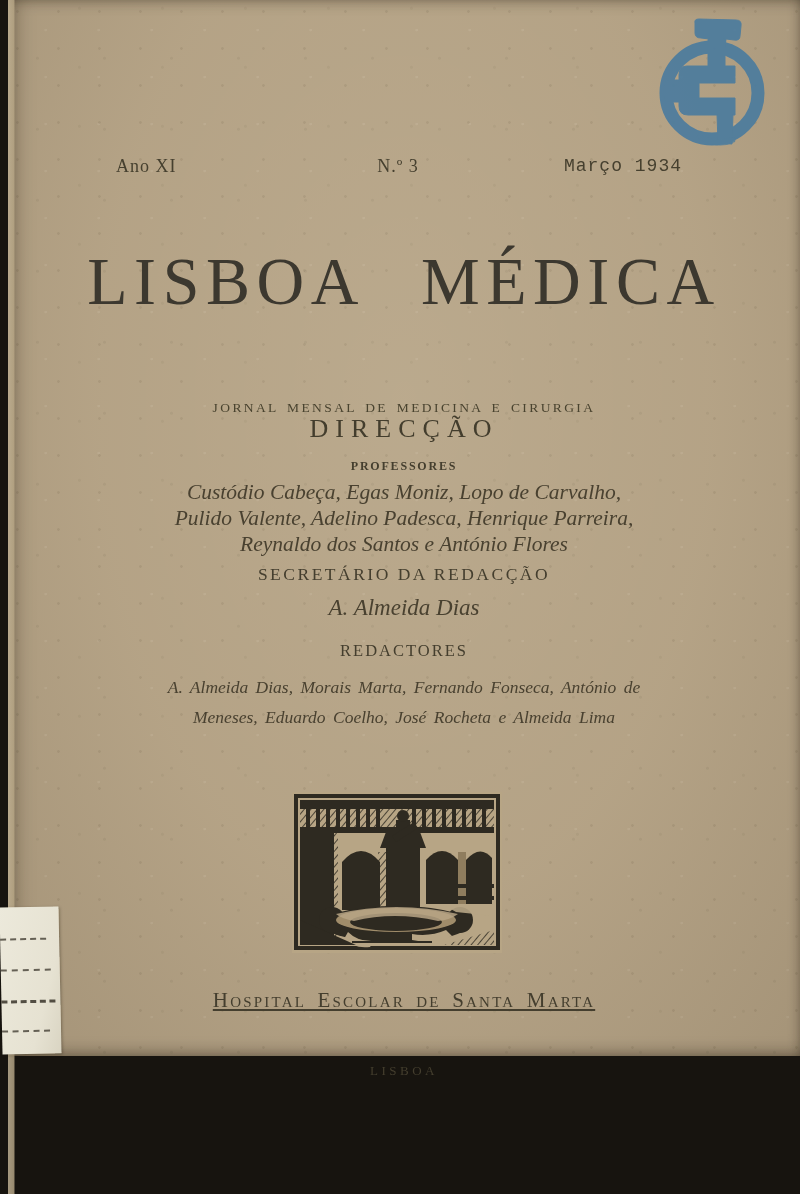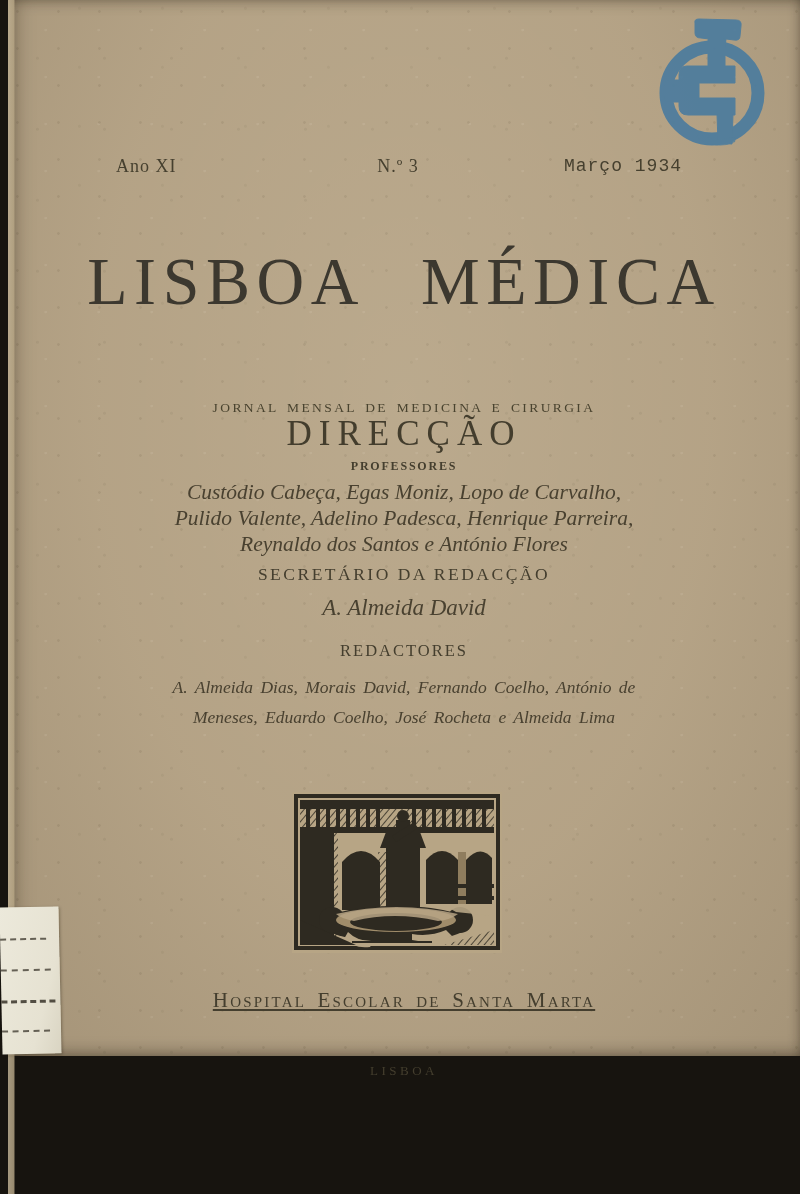--- a/index.html
+++ b/index.html
@@ -52,21 +52,21 @@
     top:242px;font-size:66px;line-height:80px;
     letter-spacing:0.10em;word-spacing:0.55em;
     color:#3c382f;font-weight:normal;
     transform:scaleY(1.02);
   }
   .journal-subtitle{
     top:364px;font-size:13.5px;letter-spacing:2.4px;word-spacing:3px;color:#49432f;margin-top:36px;
   }
 
   
-  .heading-direccao{top:414px;font-size:35px;letter-spacing:7px;color:#433d2d;}
+  .heading-direccao{top:414px;font-size:26px;letter-spacing:7px;color:#433d2d;}
   .heading-professores{top:459px;font-size:12px;letter-spacing:1.8px;font-weight:bold;color:#443e2e;}
   .directors{top:479px;font-style:italic;font-size:21.5px;line-height:26px;color:#494130;}
   .heading-secretario{top:564px;font-size:17.5px;letter-spacing:2.5px;color:#443e2e;}
   .secretary-name{top:595px;font-style:italic;font-size:23px;color:#494130;}
   .heading-redactores{top:641px;font-size:16.5px;letter-spacing:2px;color:#443e2e;}
   .editors{top:672px;font-style:italic;font-size:17.5px;line-height:30px;color:#494130;word-spacing:3px;}
 
   
   .illustration{
     position:absolute;left:284px;top:792px;width:210px;height:161px;
@@ -125,25 +125,25 @@
 
   <div class="center-line heading-direccao">DIRECÇÃO</div>
   <div class="center-line heading-professores">PROFESSORES</div>
   <div class="center-line directors">
     <div>Custódio Cabeça, Egas Moniz, Lopo de Carvalho,</div>
     <div>Pulido Valente, Adelino Padesca, Henrique Parreira,</div>
     <div>Reynaldo dos Santos e António Flores</div>
   </div>
 
   <div class="center-line heading-secretario">SECRETÁRIO DA REDACÇÃO</div>
-  <div class="center-line secretary-name">A. Almeida David</div>
+  <div class="center-line secretary-name">A. Almeida Dias</div>
 
   <div class="center-line heading-redactores">REDACTORES</div>
   <div class="center-line editors">
-    <div>A. Almeida Dias, Morais David, Fernando Coelho, António de</div>
+    <div>A. Almeida Dias, Morais Marta, Fernando Fonseca, António de</div>
     <div>Meneses, Eduardo Coelho, José Rocheta e Almeida Lima</div>
   </div>
 
   <div class="illustration">
     <svg viewBox="0 0 210 161" width="210" height="161">
       <defs>
         <pattern id="hatch" width="5" height="5" patternUnits="userSpaceOnUse" patternTransform="rotate(40)">
           <rect width="5" height="5" fill="none"></rect>
           <line x1="0" y1="0" x2="0" y2="5" stroke="#2e2a21" stroke-width="1.6"></line>
         </pattern>

